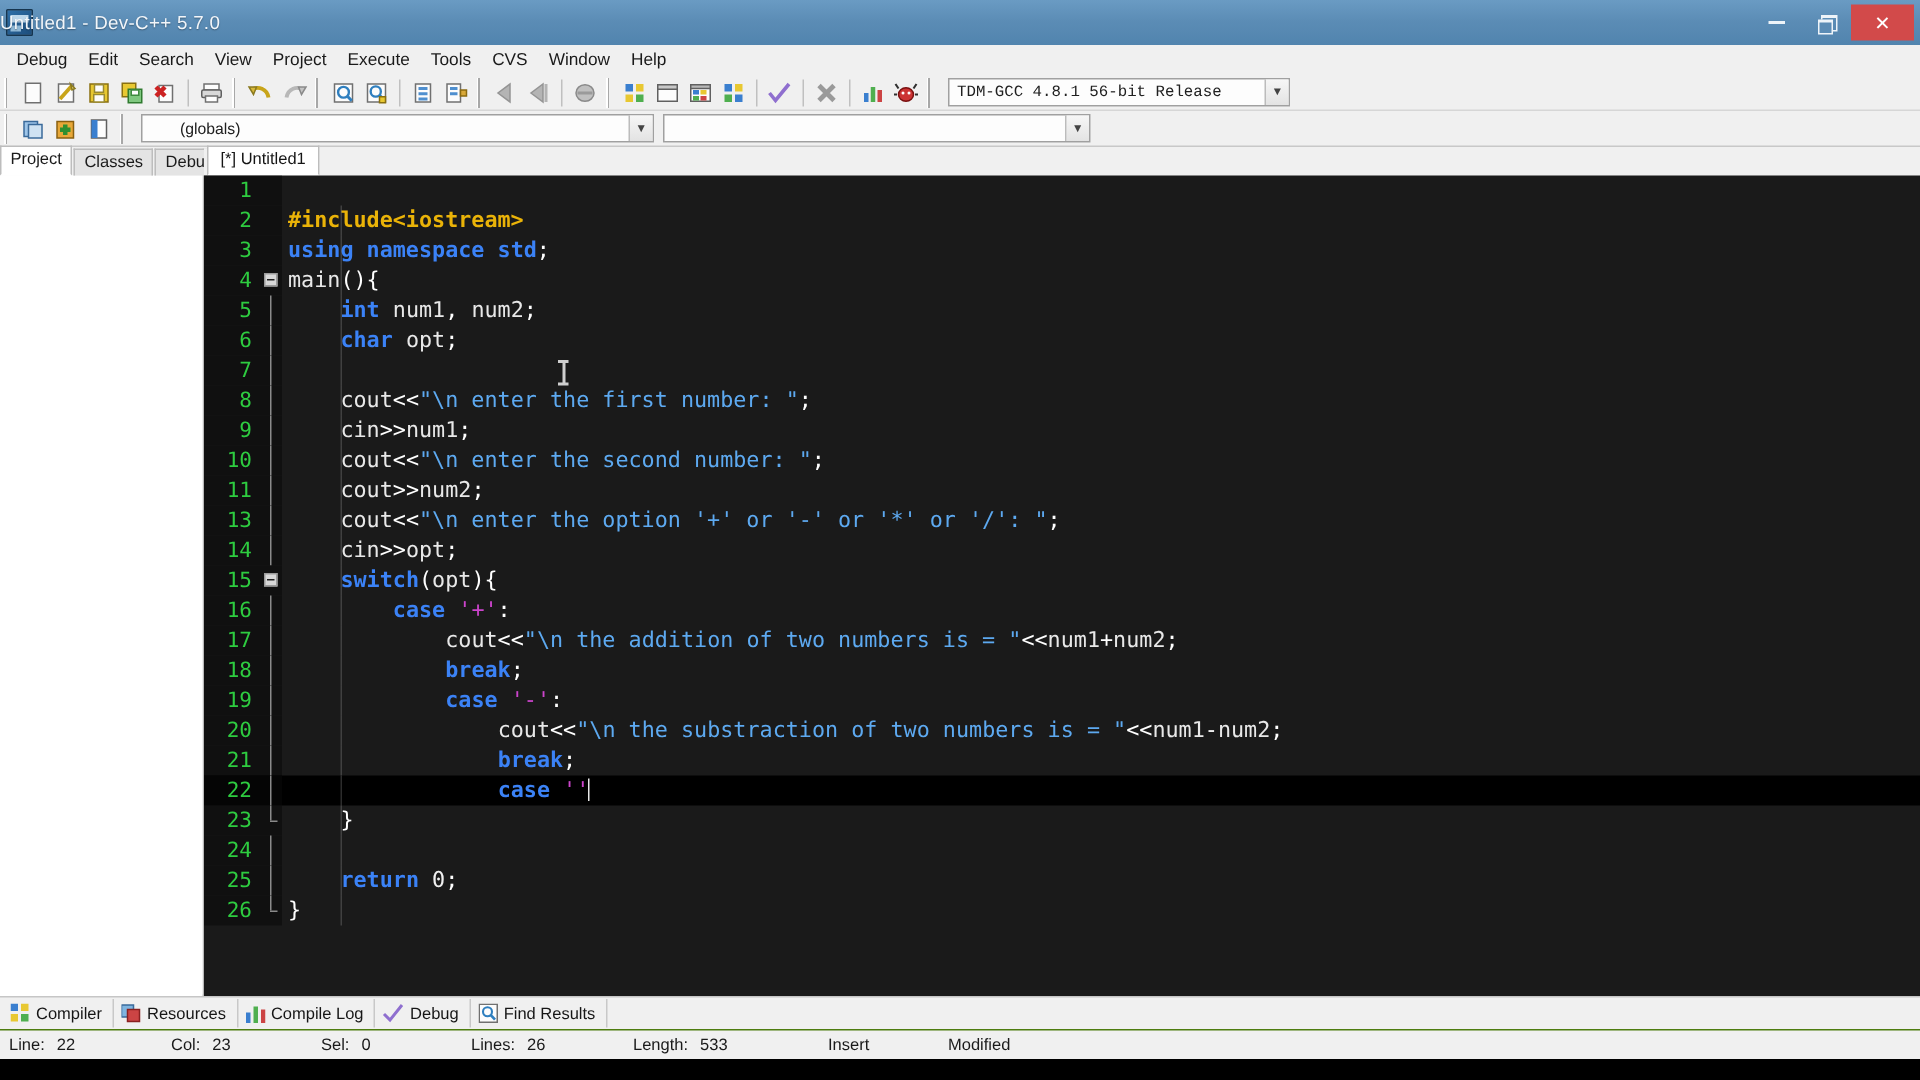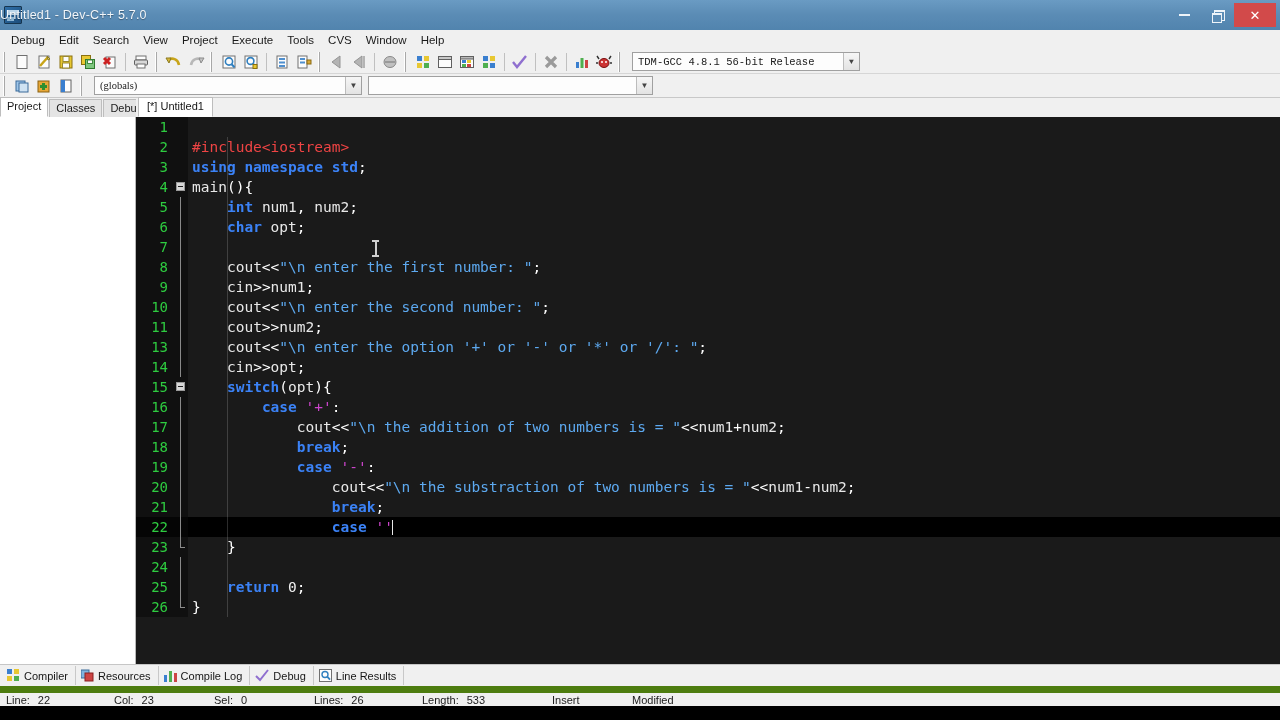--- a/index.html
+++ b/index.html
@@ -93,21 +93,21 @@
   }
   .combo .ctext { padding-left: 5px; white-space: nowrap; overflow: hidden; }
   .combo .carrow {
     position: absolute; right: 0; top: 0; bottom: 0; width: 16px;
     background: linear-gradient(to bottom,#f6f6f6,#e3e3e3);
     border-left: 1px solid #bcbcbc;
     display: flex; align-items: center; justify-content: center;
     font-size: 8px; color: #444;
   }
   .combo.compiler { width: 228px; margin-left: 6px; font-family: "Liberation Mono", monospace; font-size: 10.5px; }
-  .combo.globals  { width: 268px; margin-left: 6px; font-family: Liberation Serif, serif; font-size: 10.5px; }
+  .combo.globals  { width: 342px; margin-left: 6px; font-family: Liberation Sans, sans-serif; font-size: 10.5px; padding-left: 20px; }
   .combo.empty2   { width: 285px; margin-left: 6px; }
 
   
   .leftpanel {
     position: absolute; left: 0; top: 99px; width: 136px; height: 565px;
     background: #fff; border-right: 1px solid #b9b9b9;
   }
   .ptabs { display: flex; height: 18px; background: #f0f0f0; align-items: flex-end; }
   .ptab {
     font-size: 11px; padding: 2px 6px 2px 6px; color: #1b1b1b;
@@ -167,21 +167,21 @@
     position: absolute; left: 0; top: 0; bottom: 0; width: 1px;
     background: rgba(200,200,200,0.22);
   }
   .cursor-caret {
     display: inline-block; width: 1px; height: 15px; background: #e8e8e8;
     vertical-align: -3px; margin: 0 -1px;
   }
 
   
   .t-cmt { color: #808080; }
-  .t-pre { color: #ef4444; font-weight: normal; }
+  .t-pre { color: #eab308; font-weight: bold; }
   .t-kw  { color: #3b82f6; font-weight: bold; }
   .t-id  { color: #e8e8e8; }
   .t-str { color: #5da9f0; }
   .t-chr { color: #cc44cc; }
   .t-num { color: #f0f0f0; }
   .t-op  { color: #ffffff; }
 
   
   .bottombar {
     position: absolute; left: 0; top: 664px; width: 1280px; height: 22px;
@@ -191,21 +191,21 @@
   .btab {
     height: 19px; display: flex; align-items: center; gap: 4px;
     padding: 0 7px 0 5px; font-size: 11px; color: #161616;
     border-right: 1px solid #c8c8c8;
   }
 
   
   .statusbar {
     position: absolute; left: 0; top: 686px; width: 1280px; height: 20px;
     background: #f0f0f0; display: flex; align-items: center;
-    border-top: 7px solid #4d7c0f; font-size: 11px; color: #1a1a1a;
+    border-top: 1px solid #4d7c0f; font-size: 11px; color: #1a1a1a;
   }
   .scell { display: flex; gap: 8px; padding-left: 6px; white-space: nowrap; }
   .scell .sk { color: #1a1a1a; }
   .scell .sv { color: #1a1a1a; }
   .footer-black { position: absolute; left: 0; top: 706px; width: 1280px; height: 14px; background: #000; }
 
   
   .ibeam {
     position: absolute; left: 372px; top: 240px; width: 7px; height: 17px;
     pointer-events: none;
@@ -536,21 +536,21 @@
           <path d="M1 7 L5 11 L13 1" stroke="#8f6fcf" stroke-width="2" fill="none"></path>
         </svg>
       <span>Debug</span>
     </div>
     <div class="btab">
       <svg width="13" height="13">
           <rect x="0.5" y="0.5" width="12" height="12" fill="#fcfcfc" stroke="#707070"></rect>
           <circle cx="6" cy="5.5" r="3" fill="none" stroke="#2f7fbf" stroke-width="1.4"></circle>
           <path d="M8.2 7.7 L11 10.7" stroke="#2f7fbf" stroke-width="1.8"></path>
         </svg>
-      <span>Line Results</span>
+      <span>Find Results</span>
     </div>
   </div>
 
   <div class="statusbar">
     <div class="scell" style="width:108px">
       <span class="sk">Line:</span>
       <span class="sv">22</span>
     </div>
     <div class="scell" style="width:100px">
       <span class="sk">Col:</span>

